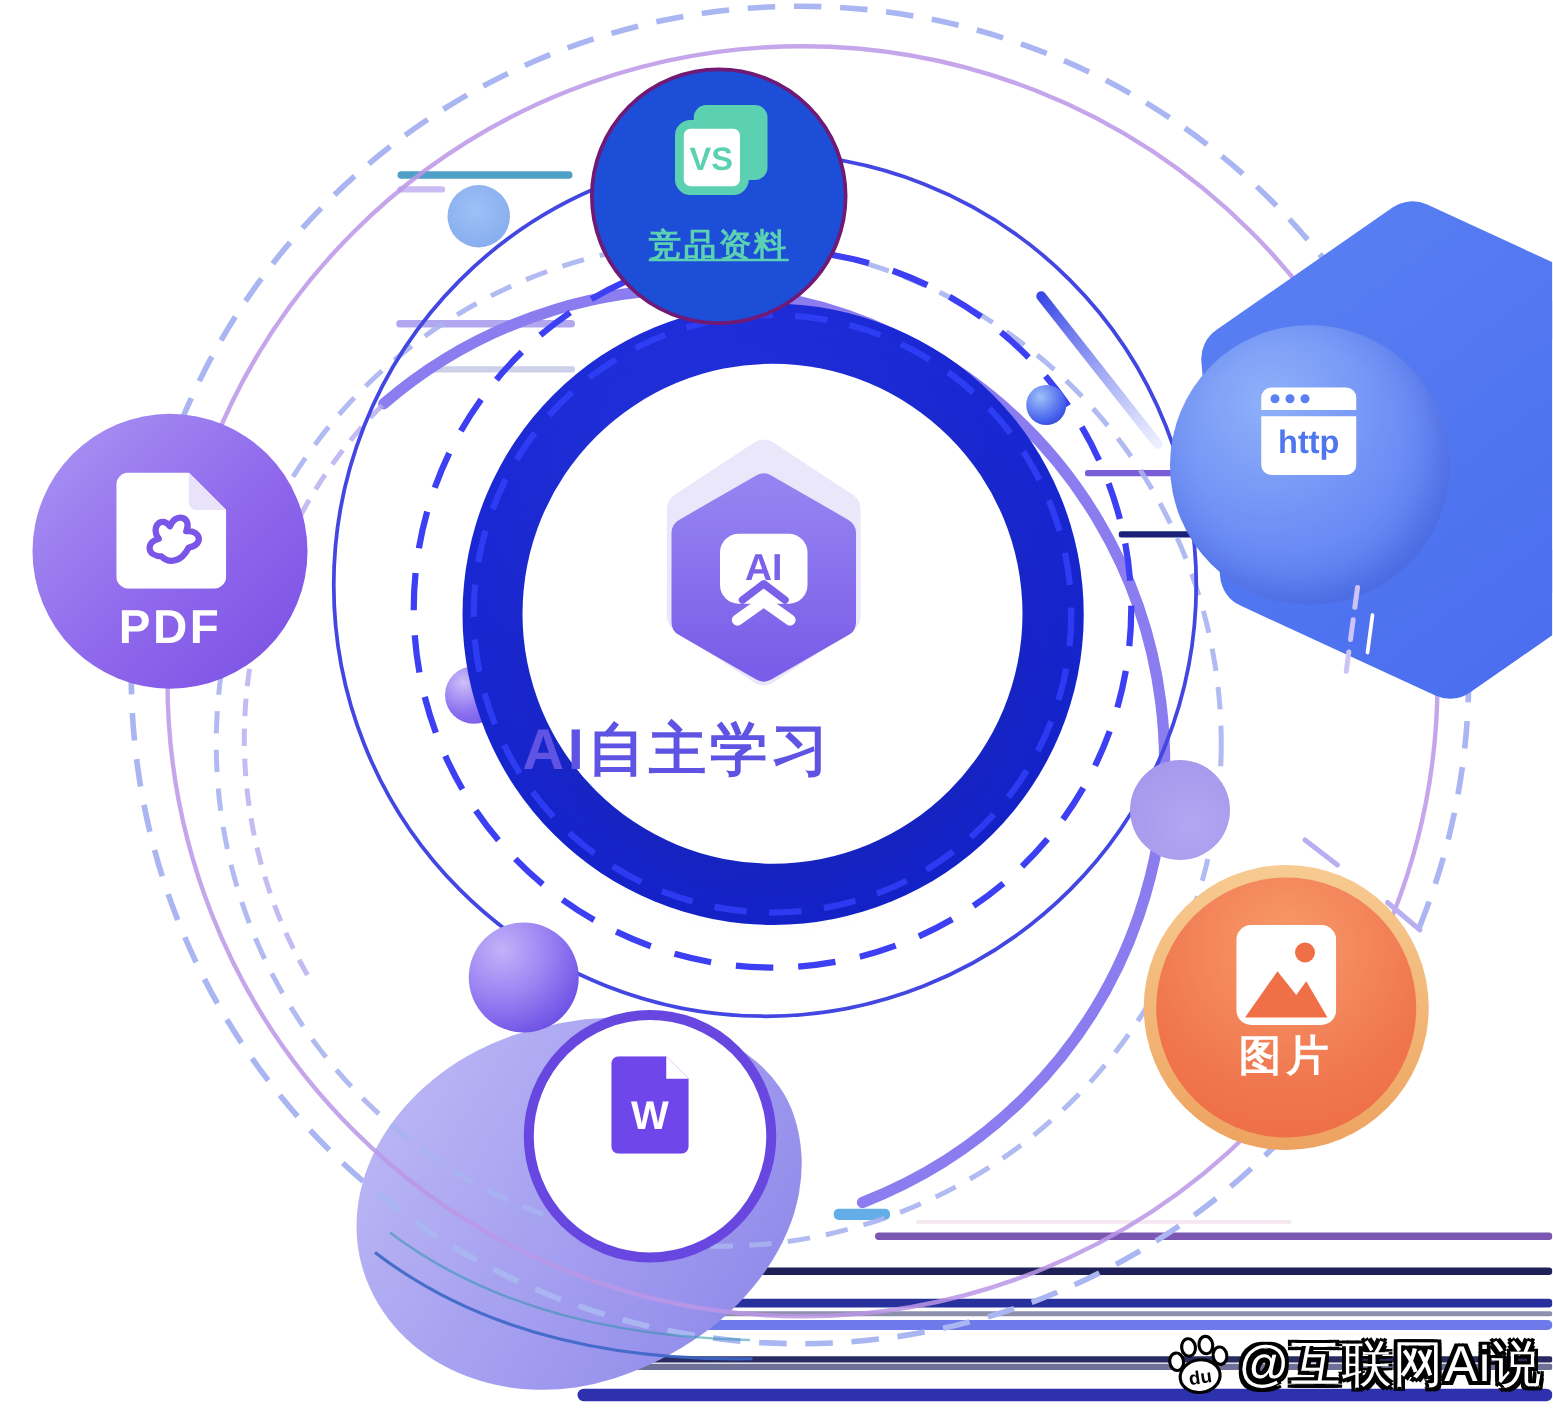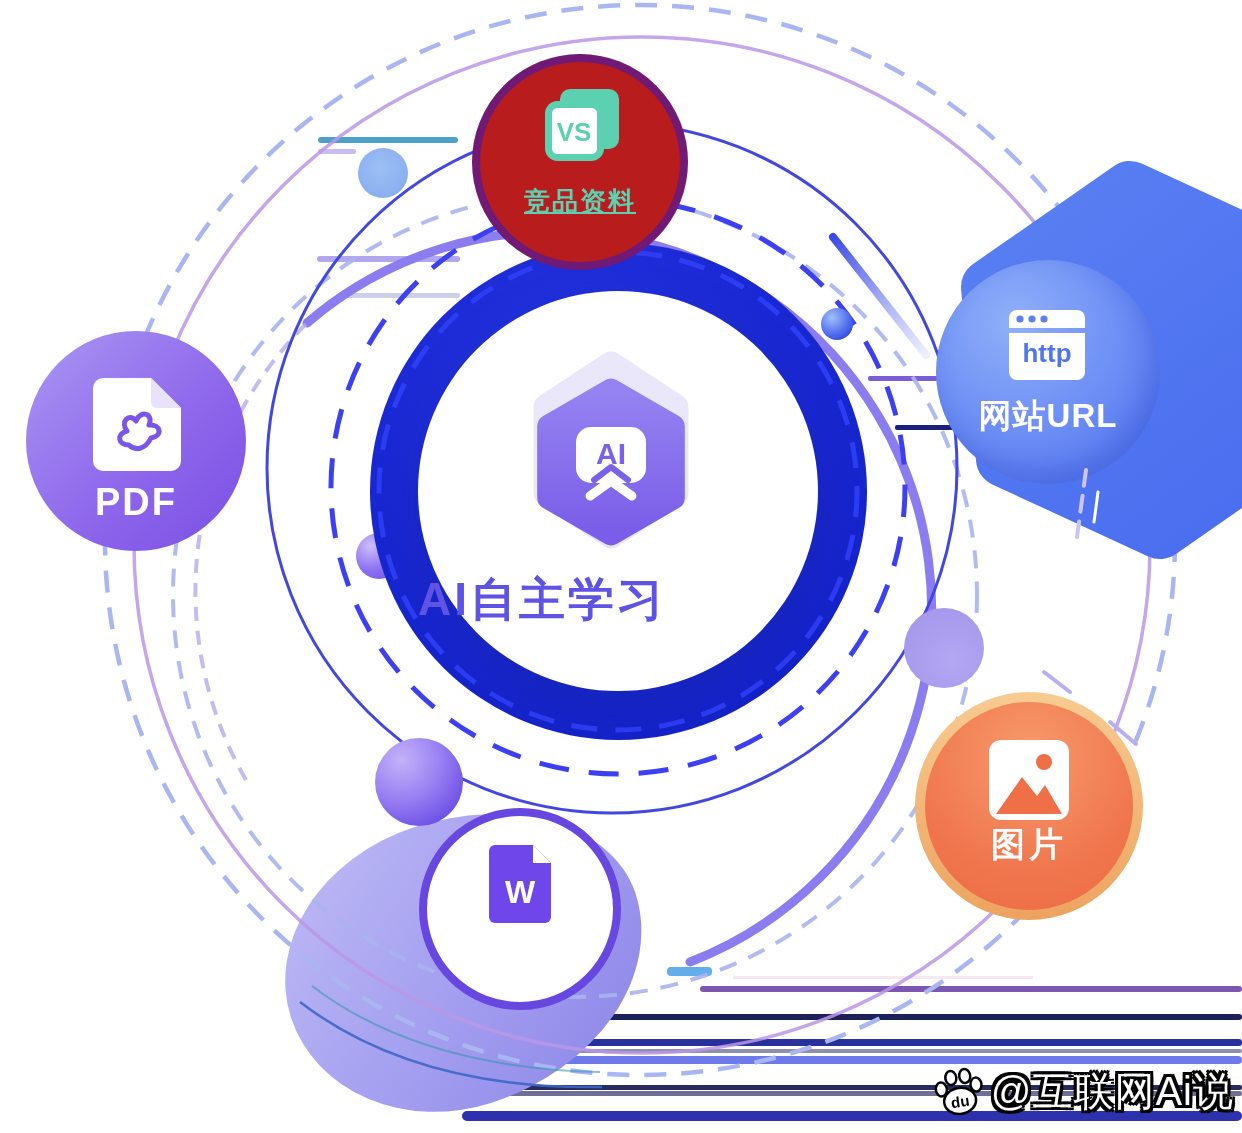--- a/index.html
+++ b/index.html
@@ -13,21 +13,21 @@
   
   .center-disc{left:370px;top:243px;width:497px;height:497px;border-radius:50%;
     background:radial-gradient(circle at 42% 30%, #2636e2 0%, #1a28d3 45%, #101fc0 100%);}
   .center-white{left:418px;top:291px;width:400px;height:400px;border-radius:50%;background:#fff;
     box-shadow:0 14px 40px rgba(25,35,140,.25);}
   .center-title{left:418px;top:572px;width:400px;height:54px;text-align:left;
     font-size:46px;font-weight:bold;color:#5f53e4;letter-spacing:3px;line-height:54px;}
 
   
   .node-competitor{left:472px;top:54px;width:200px;height:200px;border-radius:50%;
-    background:#b91c1c;border:8px solid #701a75;}
+    background:#1d4ed8;border:3px solid #701a75;}
   .node-competitor .label{position:absolute;left:0;top:122px;width:100%;text-align:center;
     font-size:26px;font-weight:bold;color:#5bd1b1;letter-spacing:2px;text-decoration:underline;}
 
   
   .node-url{left:936px;top:260px;width:224px;height:224px;border-radius:50%;
     background:radial-gradient(circle at 35% 28%, #8fb0f8 0%, #6e8ff5 48%, #5c7ff2 78%, #6688f3 100%);
     box-shadow:inset -10px -14px 26px rgba(35,60,190,.30);}
   .node-url .label{position:absolute;left:0;top:134px;width:100%;text-align:center;
     font-size:33px;font-weight:bold;color:#ffffff;letter-spacing:1px;}
 
@@ -181,21 +181,20 @@
 
   <div class="abs node-url">
     <svg class="abs" style="left:71px;top:48px;" width="80" height="74" viewBox="0 0 80 74">
       <path d="M2 10 a8 8 0 0 1 8 -8 h60 a8 8 0 0 1 8 8 v10 h-76 z" fill="#ffffff"></path>
       <circle cx="13" cy="11" r="3.6" fill="#5c7ff2"></circle>
       <circle cx="25" cy="11" r="3.6" fill="#5c7ff2"></circle>
       <circle cx="37" cy="11" r="3.6" fill="#5c7ff2"></circle>
       <path d="M2 25 h76 v39 a8 8 0 0 1 -8 8 h-60 a8 8 0 0 1 -8 -8 z" fill="#ffffff"></path>
       <text x="40" y="54" text-anchor="middle" font-size="26" font-weight="bold" fill="#4f76ef">http</text>
     </svg>
-    <div class="label">网站URL</div>
   </div>
 
   <div class="abs node-pdf">
     <svg class="abs" style="left:67px;top:47px;" width="88" height="93" viewBox="0 0 88 93">
       <path d="M10 0 h48 l30 30 v53 a10 10 0 0 1 -10 10 h-68 a10 10 0 0 1 -10 -10 v-73 a10 10 0 0 1 10 -10 z" fill="#ffffff"></path>
       <path d="M58 0 l30 30 h-24 a6 6 0 0 1 -6 -6 z" fill="#e8e2fa"></path>
       <path d="M36 67 C25 67 23 56 34 53 C27 44 36 34 43 43 C48 31 61 36 56 47 C68 46 70 58 58 60 C52 72 42 73 36 67 Z" fill="none" stroke="#7a55e8" stroke-width="5" stroke-linejoin="round" stroke-linecap="round"></path>
     </svg>
     <div class="label">PDF</div>
   </div>

